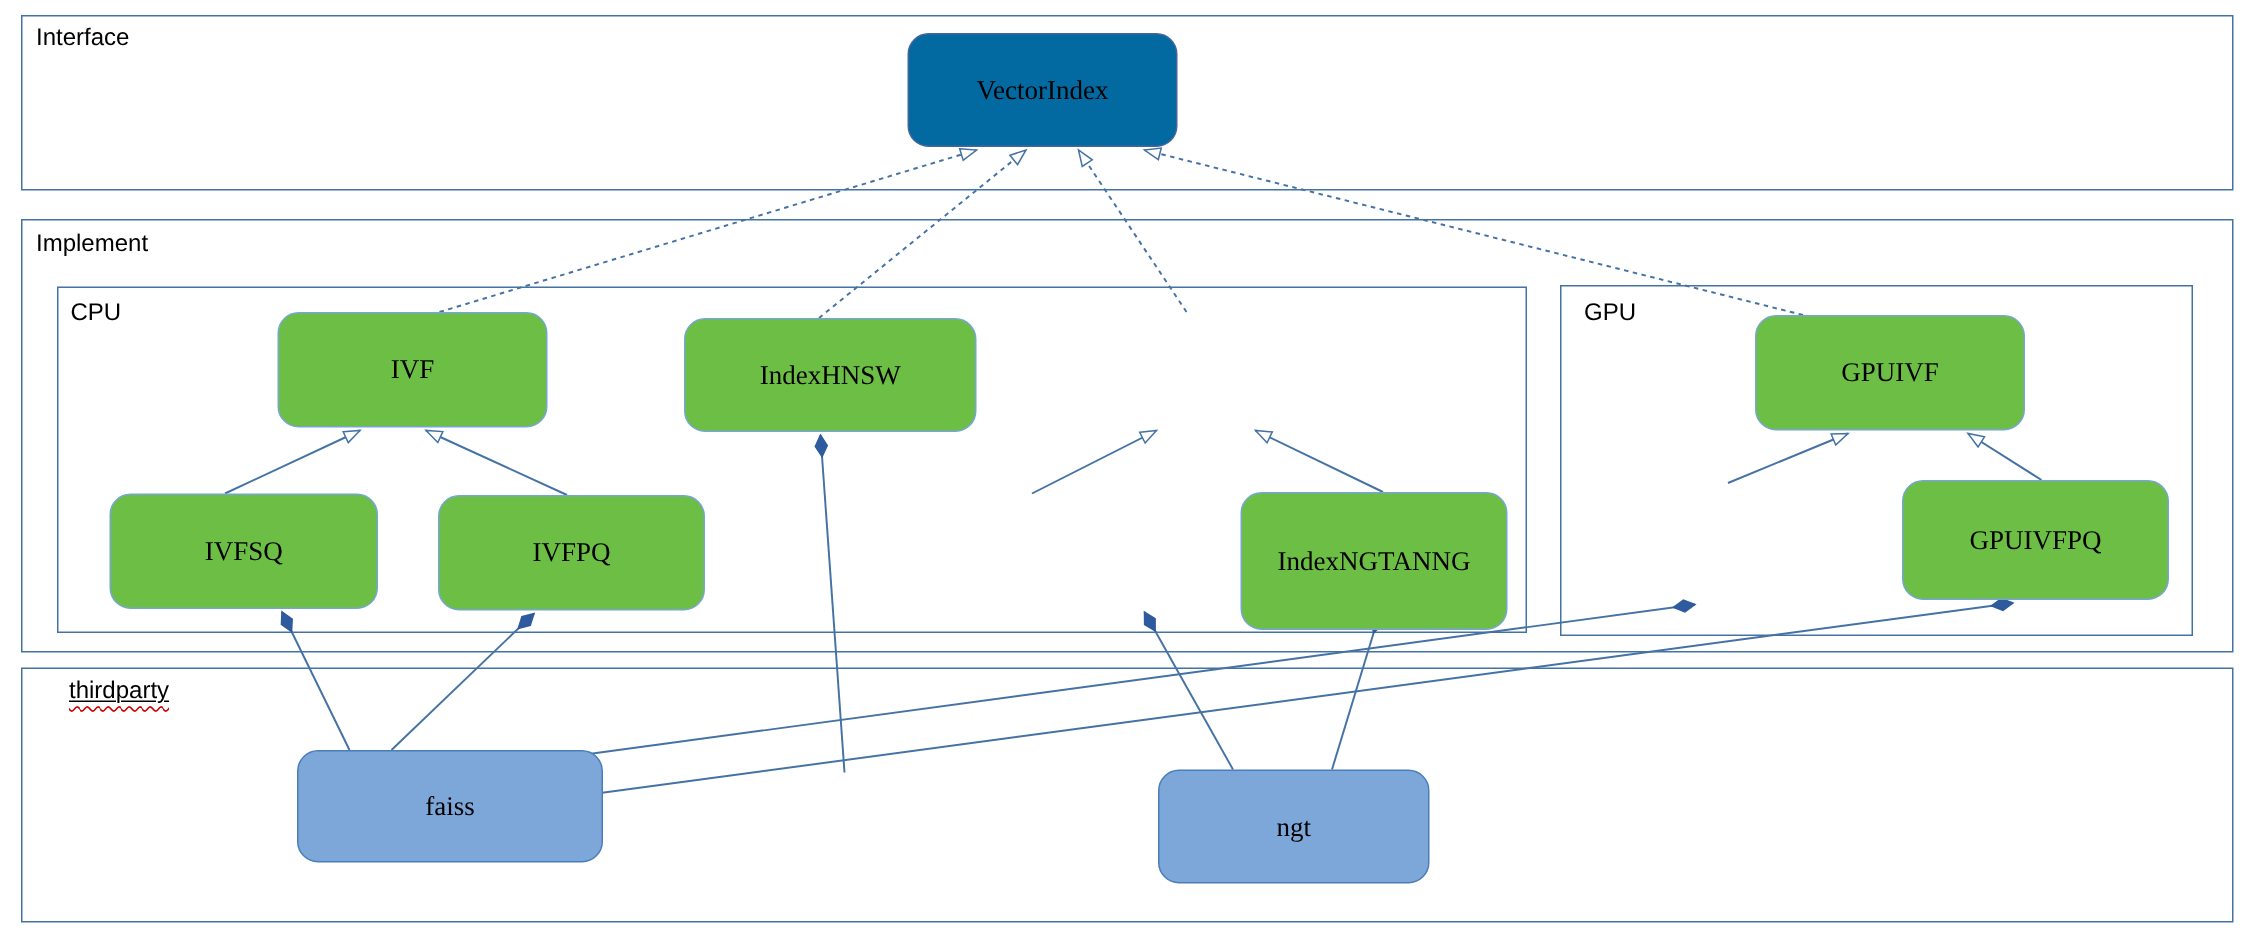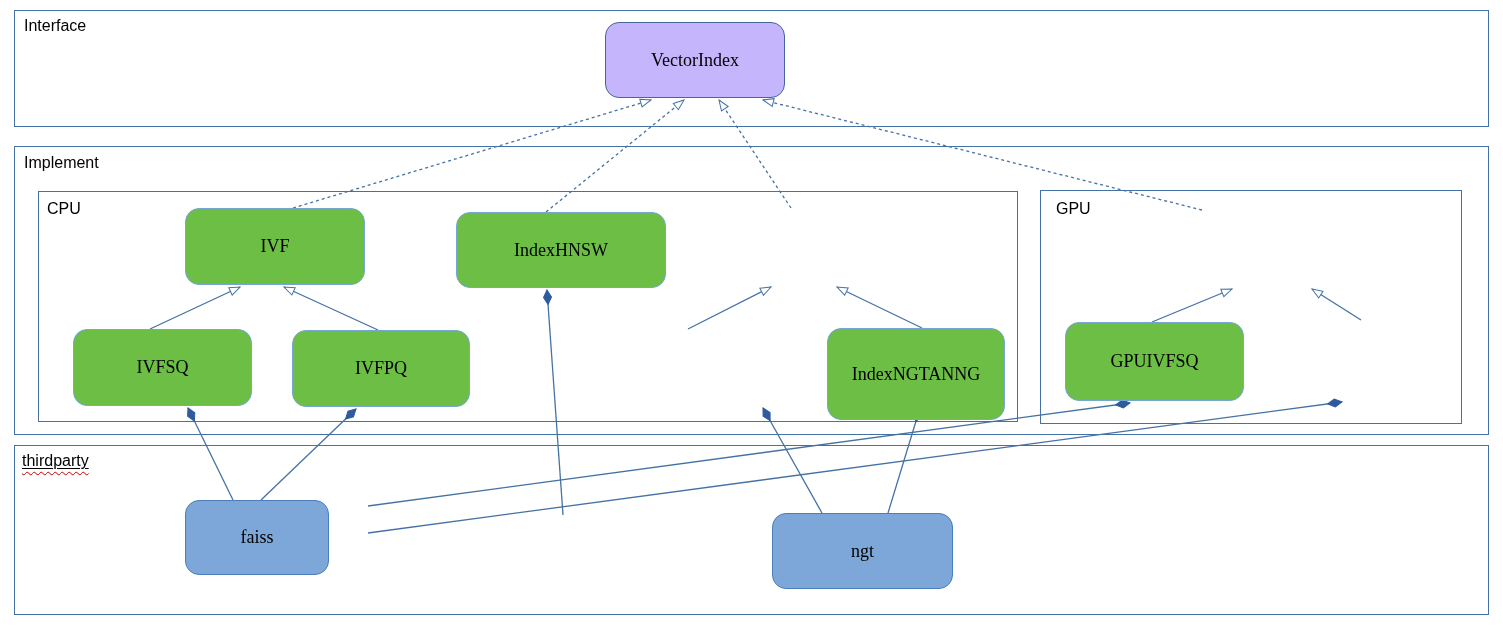--- a/index.html
+++ b/index.html
@@ -15,34 +15,34 @@
     border:1.5px solid #4472a4;
     background:transparent;
     box-sizing:border-box;
   }
   .container-label{
     position:absolute;
     font-size:16px;
     color:#000;
     white-space:nowrap;
   }
-  .underline-black{ text-decoration:underline solid #000 1px; text-underline-offset:2px;}
+  .underline-black{ text-decoration:underline solid #000 1px; text-underline-offset:2px;margin-left:24px;}
   .squiggle{ text-decoration:underline wavy #cf0000 1px; text-underline-offset:5px; display:inline-block;}
   .node{
     position:absolute;
     border-radius:14px;
     box-sizing:border-box;
     display:flex;align-items:center;justify-content:center;
     font-family:"Liberation Serif","DejaVu Serif",serif;
     font-size:18px;color:#000;
     text-align:center;
   }
   .node-green{ background:#6cbe45; border:1.4px solid #76a6d2;}
   .node-blue{ background:#7da7d9; border:1.4px solid #4a7ebb;}
-  .node-pink{ background:#c4b5fd; border:1.4px solid #46659b;}
+  .node-pink{ background:#0369a1; border:1.4px solid #46659b;}
   #edge-layer{
     position:absolute;left:0;top:0;width:1503px;height:628px;
     pointer-events:none;
   }
   .edge{ stroke:#4472a4; stroke-width:1.3; fill:none;}
   .realization{ stroke-dasharray:3 3;}
   .nodes-layer,.containers-layer{position:absolute;left:0;top:0;width:100%;height:100%;}
 </style>
 </head>
 <body>
@@ -95,38 +95,41 @@
     </svg>
 
   <div class="nodes-layer">
     <div class="node node-pink" style="left:605px;top:22px;width:180px;height:76px">
       <span>VectorIndex</span>
     </div>
 
     <div class="node node-green" style="left:185px;top:208px;width:180px;height:77px">
       <span>IVF</span>
     </div>
-    <div class="node node-green" style="left:456px;top:212px;width:210px;height:76px">
+    <div class="node node-green" style="left:456px;top:212px;width:195px;height:76px">
       <span>IndexHNSW</span>
+    </div>
+    <div class="node node-green" style="left:1170px;top:210px;width:180px;height:77px">
+      <span>GPUIVF</span>
     </div>
 
     <div class="node node-green" style="left:73px;top:329px;width:179px;height:77px">
       <span>IVFSQ</span>
     </div>
     <div class="node node-green" style="left:292px;top:330px;width:178px;height:77px">
       <span>IVFPQ</span>
     </div>
     <div class="node node-green" style="left:827px;top:328px;width:178px;height:92px">
       <span>IndexNGTANNG</span>
     </div>
-    <div class="node node-green" style="left:1065px;top:322px;width:179px;height:79px">
-      <span>GPUIVFSQ</span>
+    <div class="node node-green" style="left:1268px;top:320px;width:178px;height:80px">
+      <span>GPUIVFPQ</span>
     </div>
 
-    <div class="node node-blue" style="left:185px;top:500px;width:144px;height:75px">
+    <div class="node node-blue" style="left:198px;top:500px;width:204px;height:75px">
       <span>faiss</span>
     </div>
     <div class="node node-blue" style="left:772px;top:513px;width:181px;height:76px">
       <span>ngt</span>
     </div>
   </div>
 
 </div>
 
 </body></html>

